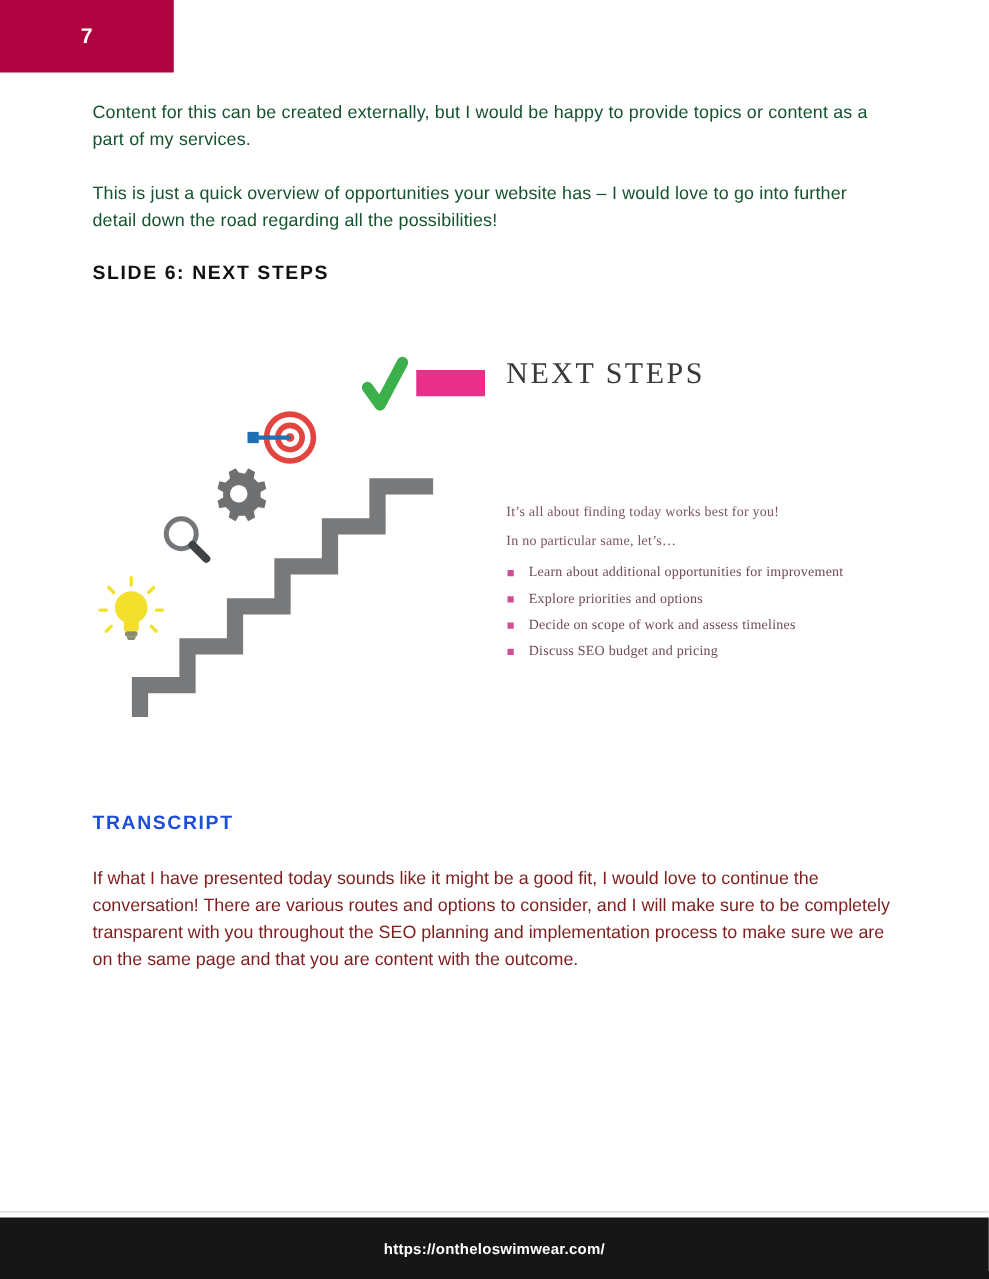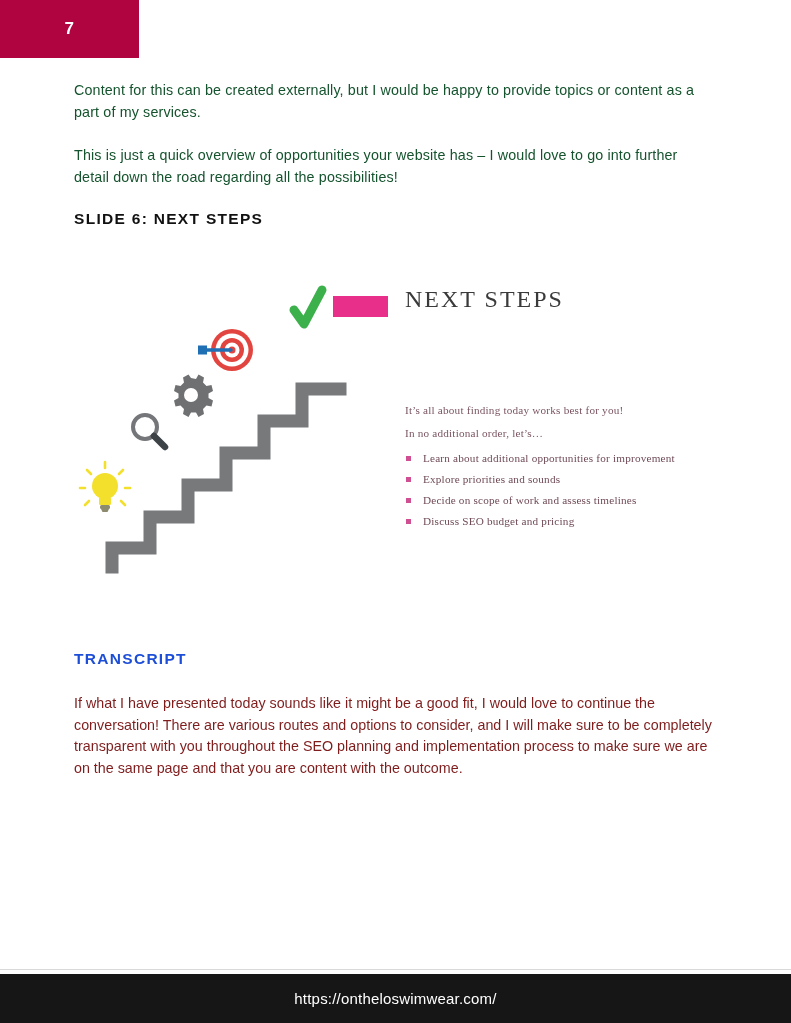--- a/index.html
+++ b/index.html
@@ -157,22 +157,23 @@
     top: 974px;
     width: 791px;
     height: 49px;
     background: #161616;
     display: flex;
     align-items: center;
     justify-content: center;
   }
   .footer-url {
     color: #ffffff;
-    font-size: 15px;
+    font-size: 12px;
     letter-spacing: 0.2px;
+    font-weight: bold;
   }
 </style>
 </head>
 <body>
 
 <div class="page-badge">
   <span>7</span>
 </div>
 
 <div class="content">
@@ -233,25 +234,25 @@
     <g>
       <path d="M 220 38 L 230 52 L 248 18" fill="none" stroke="#3cb04a" stroke-width="9" stroke-linecap="round" stroke-linejoin="round"></path>
     </g>
 
     <rect x="259" y="24" width="55" height="21" fill="#e8308a"></rect>
   </svg>
 
   <div class="slide-title">NEXT STEPS</div>
 
   <div class="slide-lead slide-lead-1">It’s all about finding today works best for you!</div>
-  <div class="slide-lead slide-lead-2">In no additional order, let’s…</div>
+  <div class="slide-lead slide-lead-2">In no particular same, let’s…</div>
 
   <ul class="slide-bullets">
     <li>Learn about additional opportunities for improvement</li>
-    <li>Explore priorities and sounds</li>
+    <li>Explore priorities and options</li>
     <li>Decide on scope of work and assess timelines</li>
     <li>Discuss SEO budget and pricing</li>
   </ul>
 </div>
 
 <h2 class="transcript-heading">TRANSCRIPT</h2>
 <p class="transcript-body">If what I have presented today sounds like it might be a good fit, I would love to continue the conversation! There are various routes and options to consider, and I will make sure to be completely transparent with you throughout the SEO planning and implementation process to make sure we are on the same page and that you are content with the outcome.</p>
 
 <div class="footer-rule"></div>
 <div class="footer">

